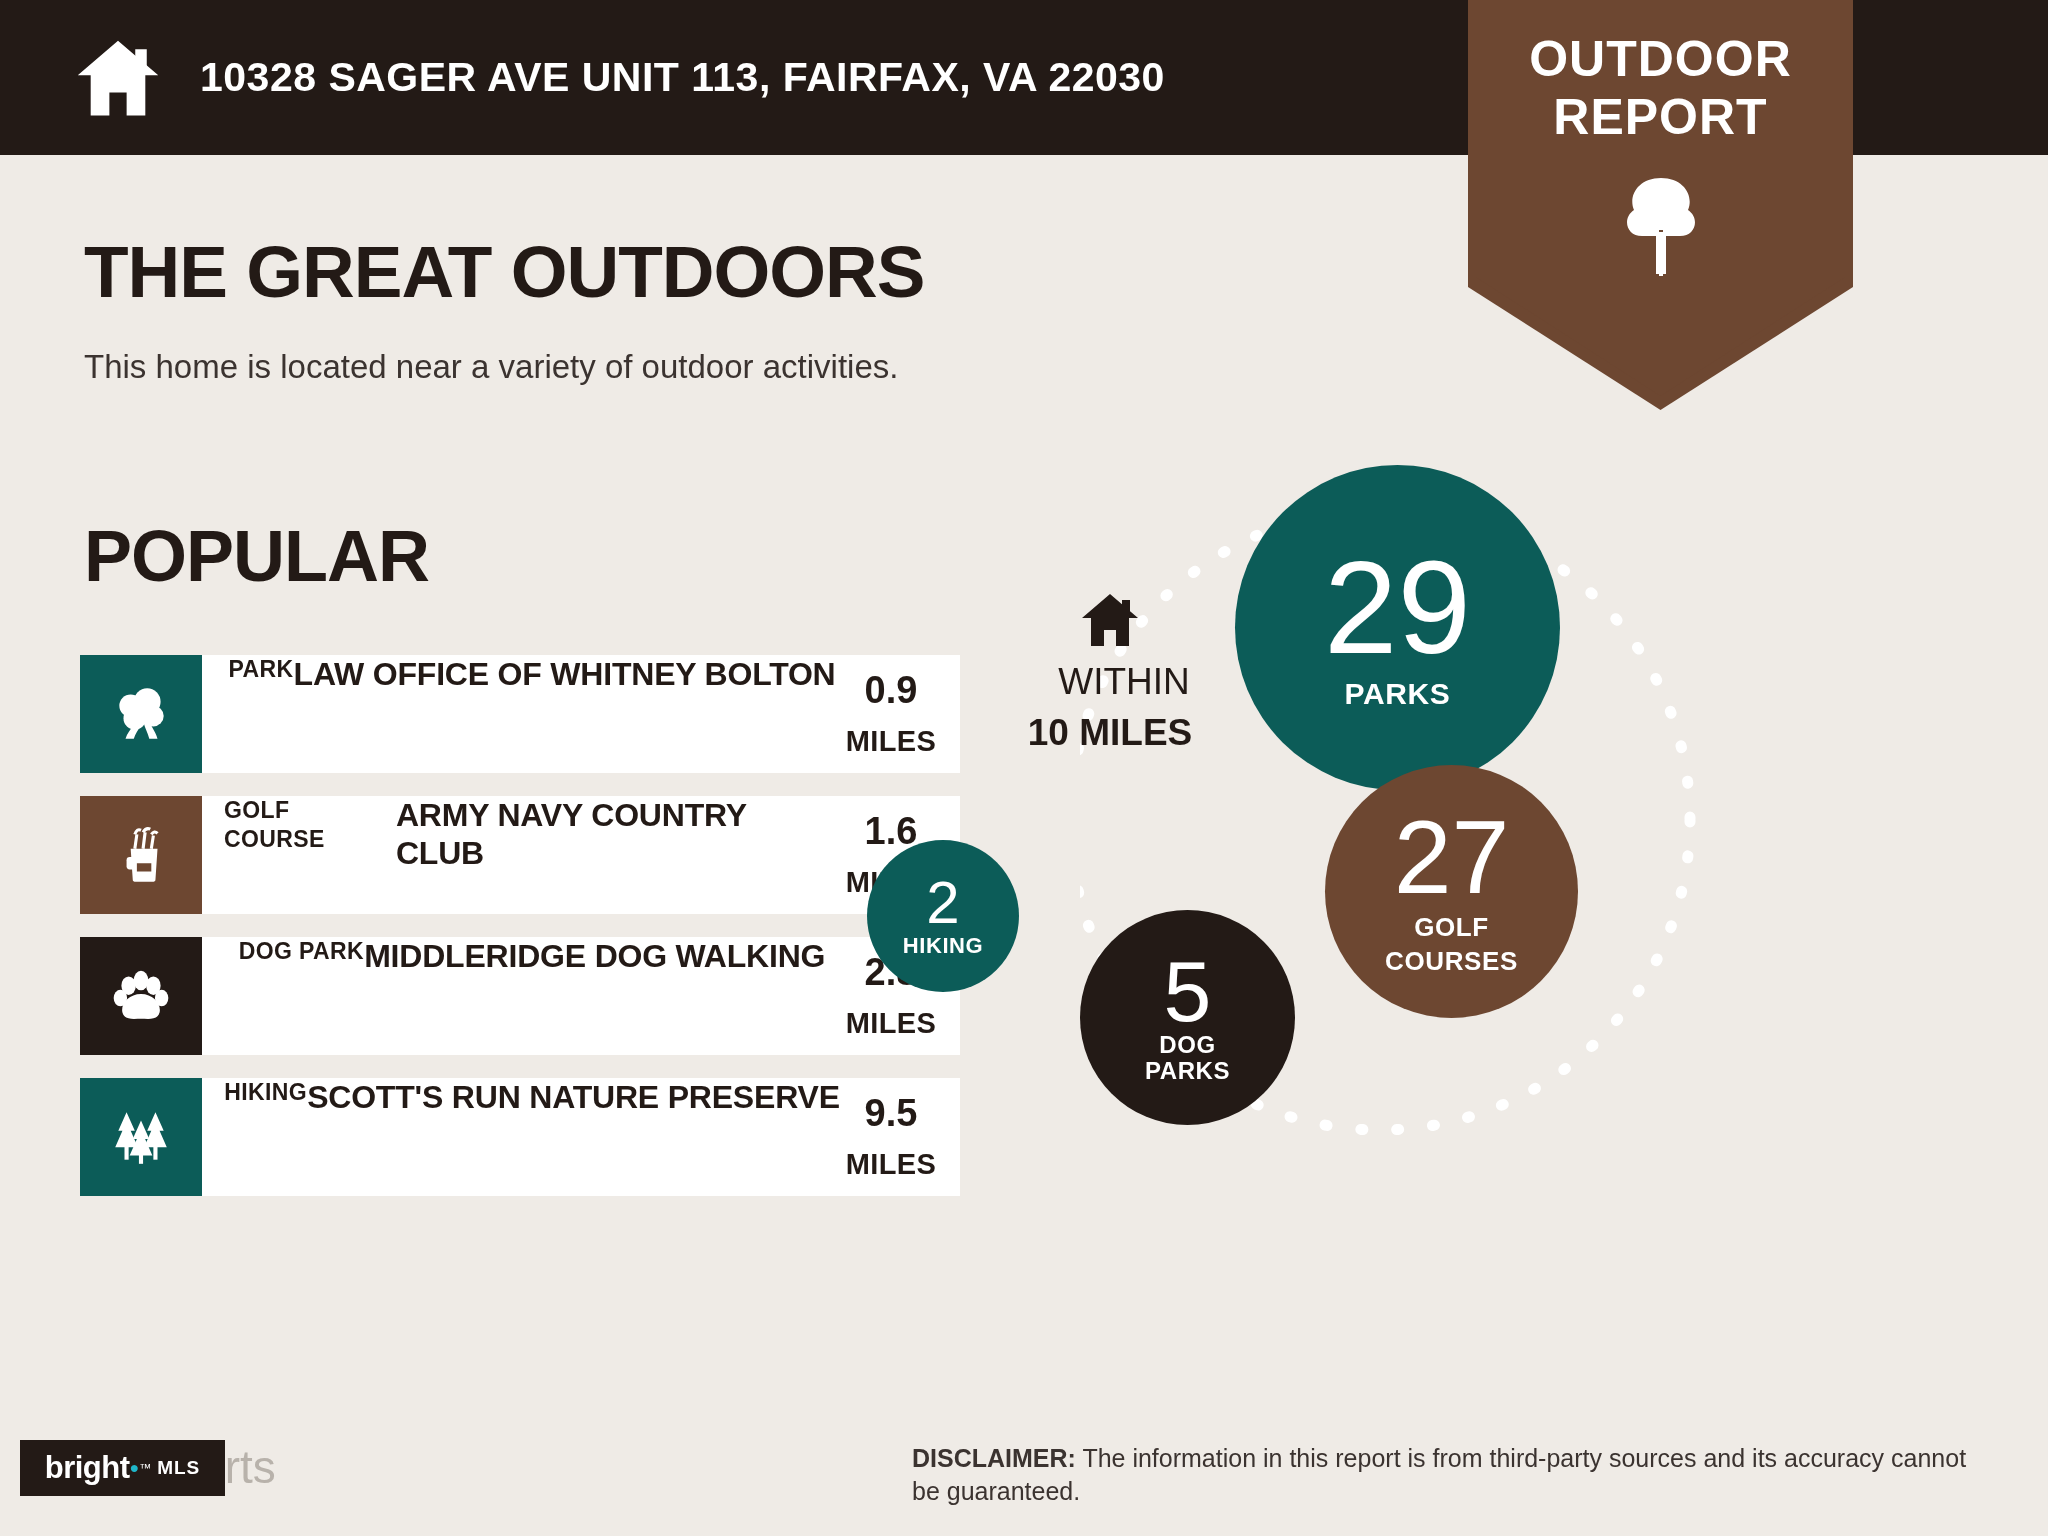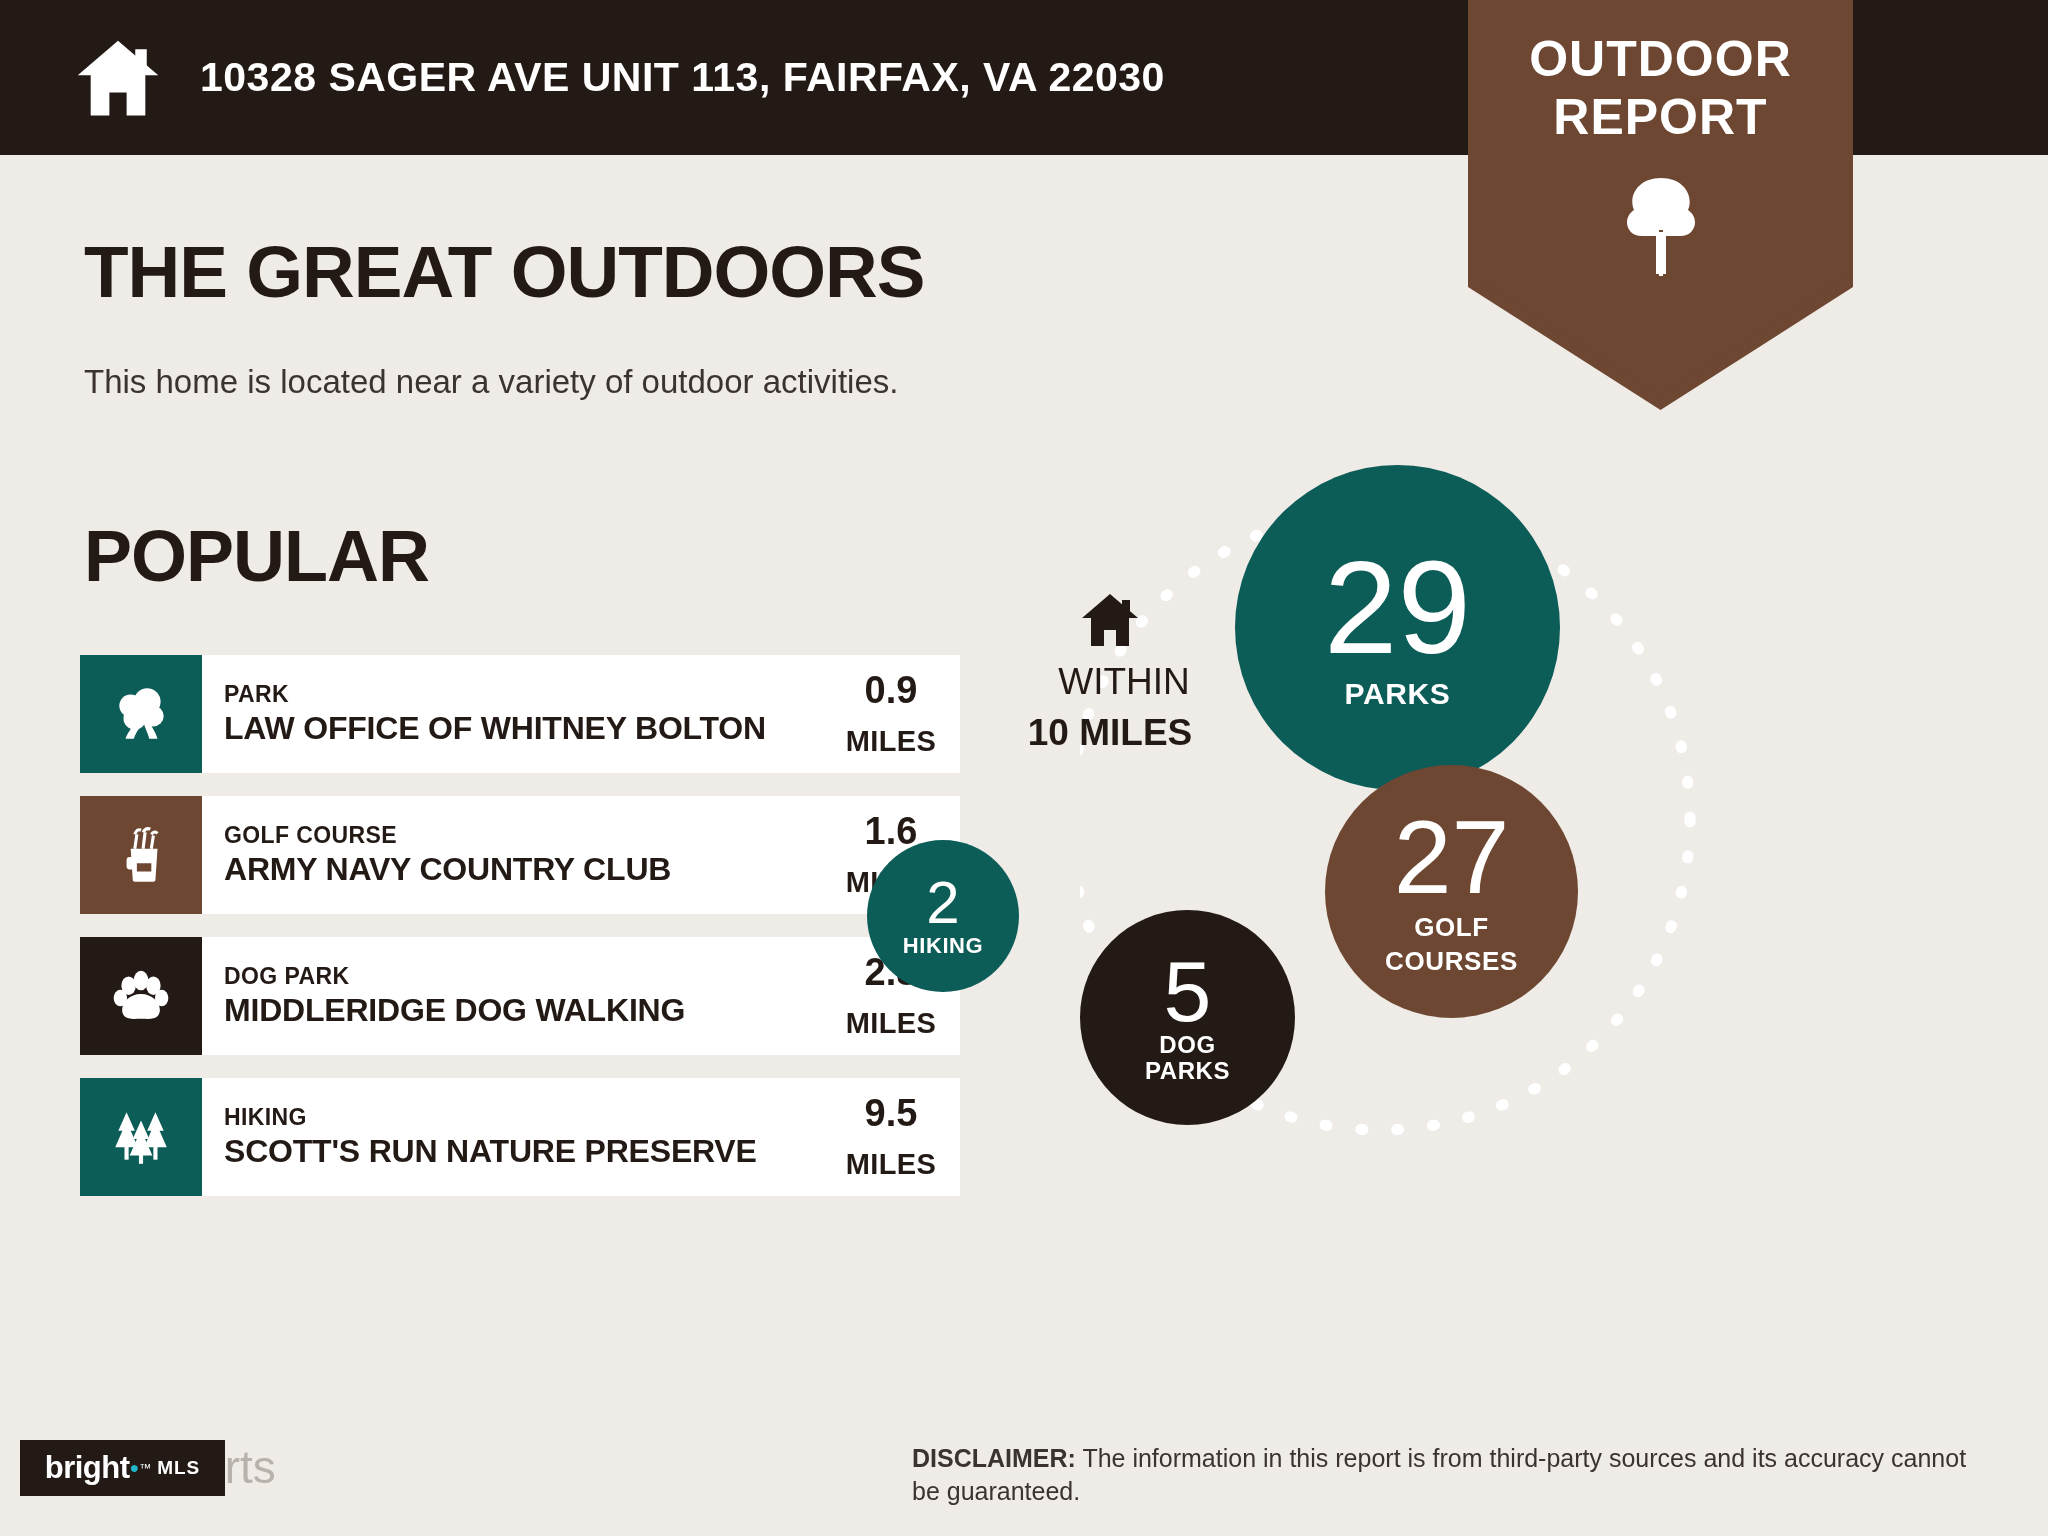--- a/index.html
+++ b/index.html
@@ -50,21 +50,21 @@
     color:#fff; font-size:50px; font-weight:bold; letter-spacing:1px;
   }
   .badge-tree { position:absolute; top:170px; left:148px; width:90px; height:110px; }
 
   
   .title {
     position:absolute; top:230px; left:84px;
     font-size:73px; font-weight:bold; color:#231a16; letter-spacing:-1px;
   }
   .subtitle {
-    position:absolute; top:363px; left:84px;
+    position:absolute; top:348px; left:84px;
     font-size:33px; color:#3b3330;
   }
   .section-title {
     position:absolute; top:515px; left:84px;
     font-size:72px; font-weight:bold; color:#231a16; letter-spacing:-1px;
   }
 
   
   .list { position:absolute; top:655px; left:80px; width:880px; }
   .row {
@@ -75,21 +75,21 @@
     display:flex; align-items:stretch;
     overflow:hidden;
   }
   .row-icon {
     width:122px; flex:0 0 122px;
     display:flex; align-items:center; justify-content:center;
   }
   .row-icon svg { width:66px; height:66px; }
   .row-body {
     flex:1 1 auto;
-    display:flex; flex-direction:column; justify-content:center;
+    display:flex; flex-direction:row; justify-content:center;
     padding-left:22px;
     overflow:hidden;
   }
   .row-cat {
     font-size:23px; font-weight:bold; color:#231a16;
     letter-spacing:0.4px; line-height:1.25;
   }
   .row-name {
     font-size:32px; font-weight:bold; color:#231a16;
     letter-spacing:-0.2px; line-height:1.2; white-space:nowrap;

